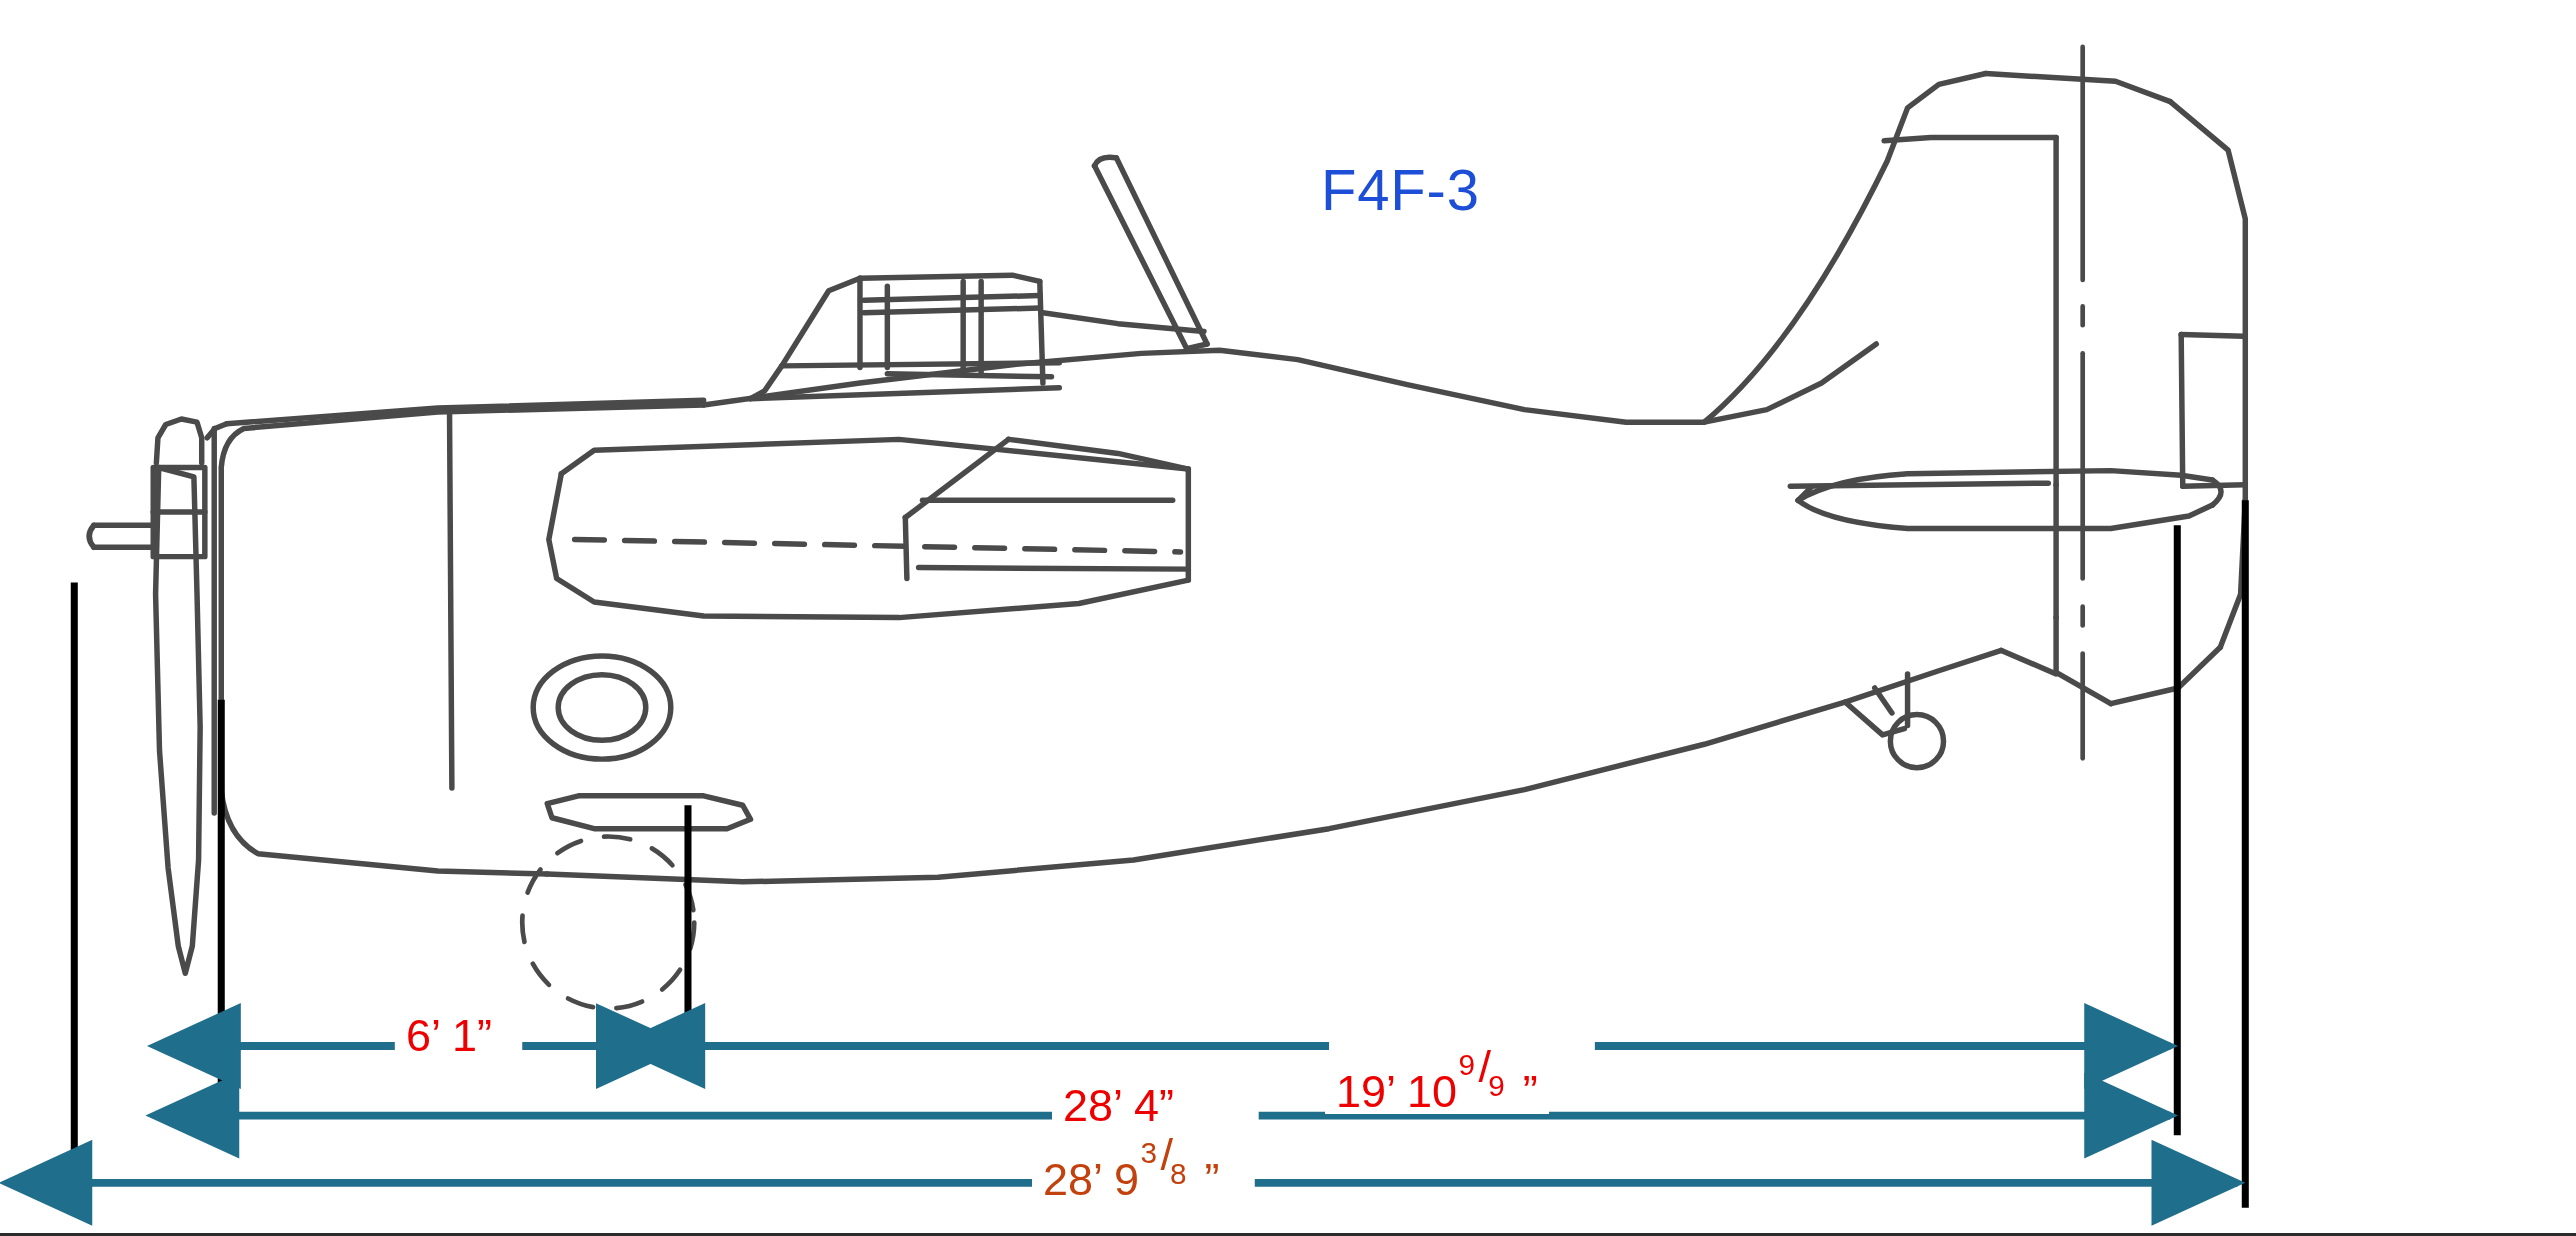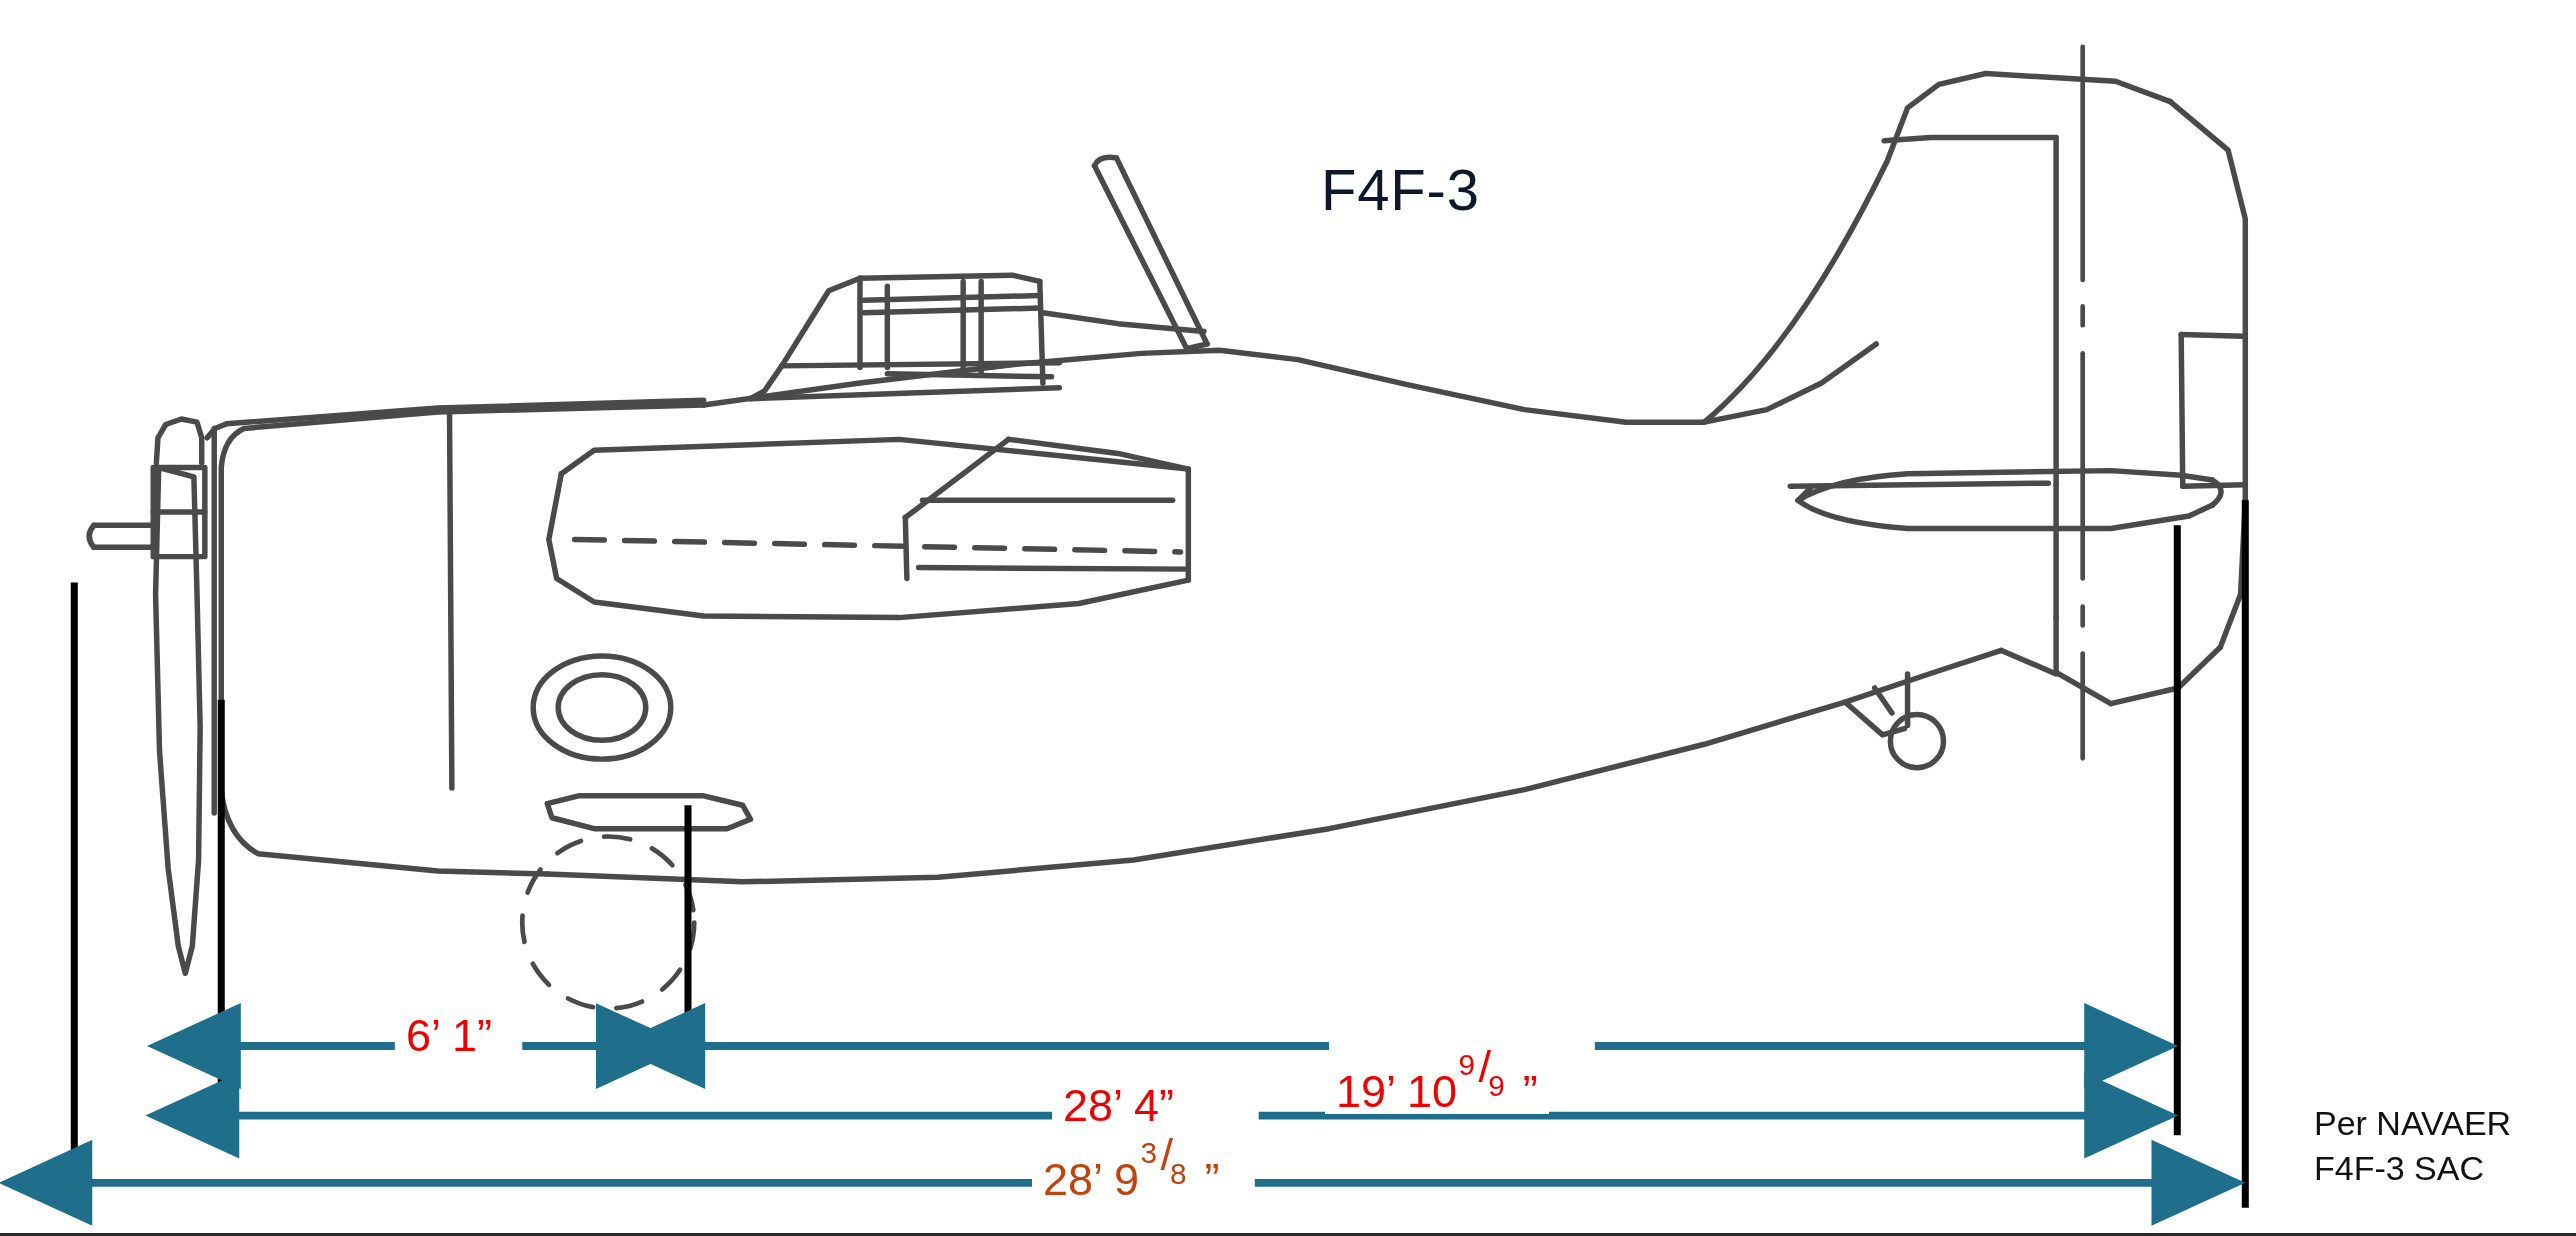--- a/index.html
+++ b/index.html
@@ -32,21 +32,21 @@
     left: 0;
     top: 0;
     width: 2576px;
     height: 1236px;
   }
   .title-text {
     position: absolute;
     left: 1321px;
     top: 156px;
     font-size: 58px;
-    color: #0f172a;
+    color: #1d4ed8;
     letter-spacing: 0.8px;
     white-space: nowrap;
     font-family: "Liberation Sans", sans-serif;
   }
   .dim-label {
     position: absolute;
     font-size: 45px;
     white-space: nowrap;
     background: #ffffff;
     padding: 0 11px;
@@ -311,20 +311,16 @@
   <div class="dim-label red" style="left:1052px; top:1083px;">
     <span>28’</span>
     <span>4”</span>
   </div>
 
   <div class="dim-label black" style="left:1032px; top:1150px;">
     <span>28’</span>
     <span>9</span><span class="frac"><span class="num">3</span><span class="bar">/</span><span class="den">8</span></span><span>”</span>
   </div>
 
-  <div class="note-block">
-    <span class="note-line">Per NAVAER</span>
-    <span class="note-line">F4F-3 SAC</span>
-  </div>
 
   <div id="stage-border-bottom"></div>
 </div>
 
 
 </body></html>

